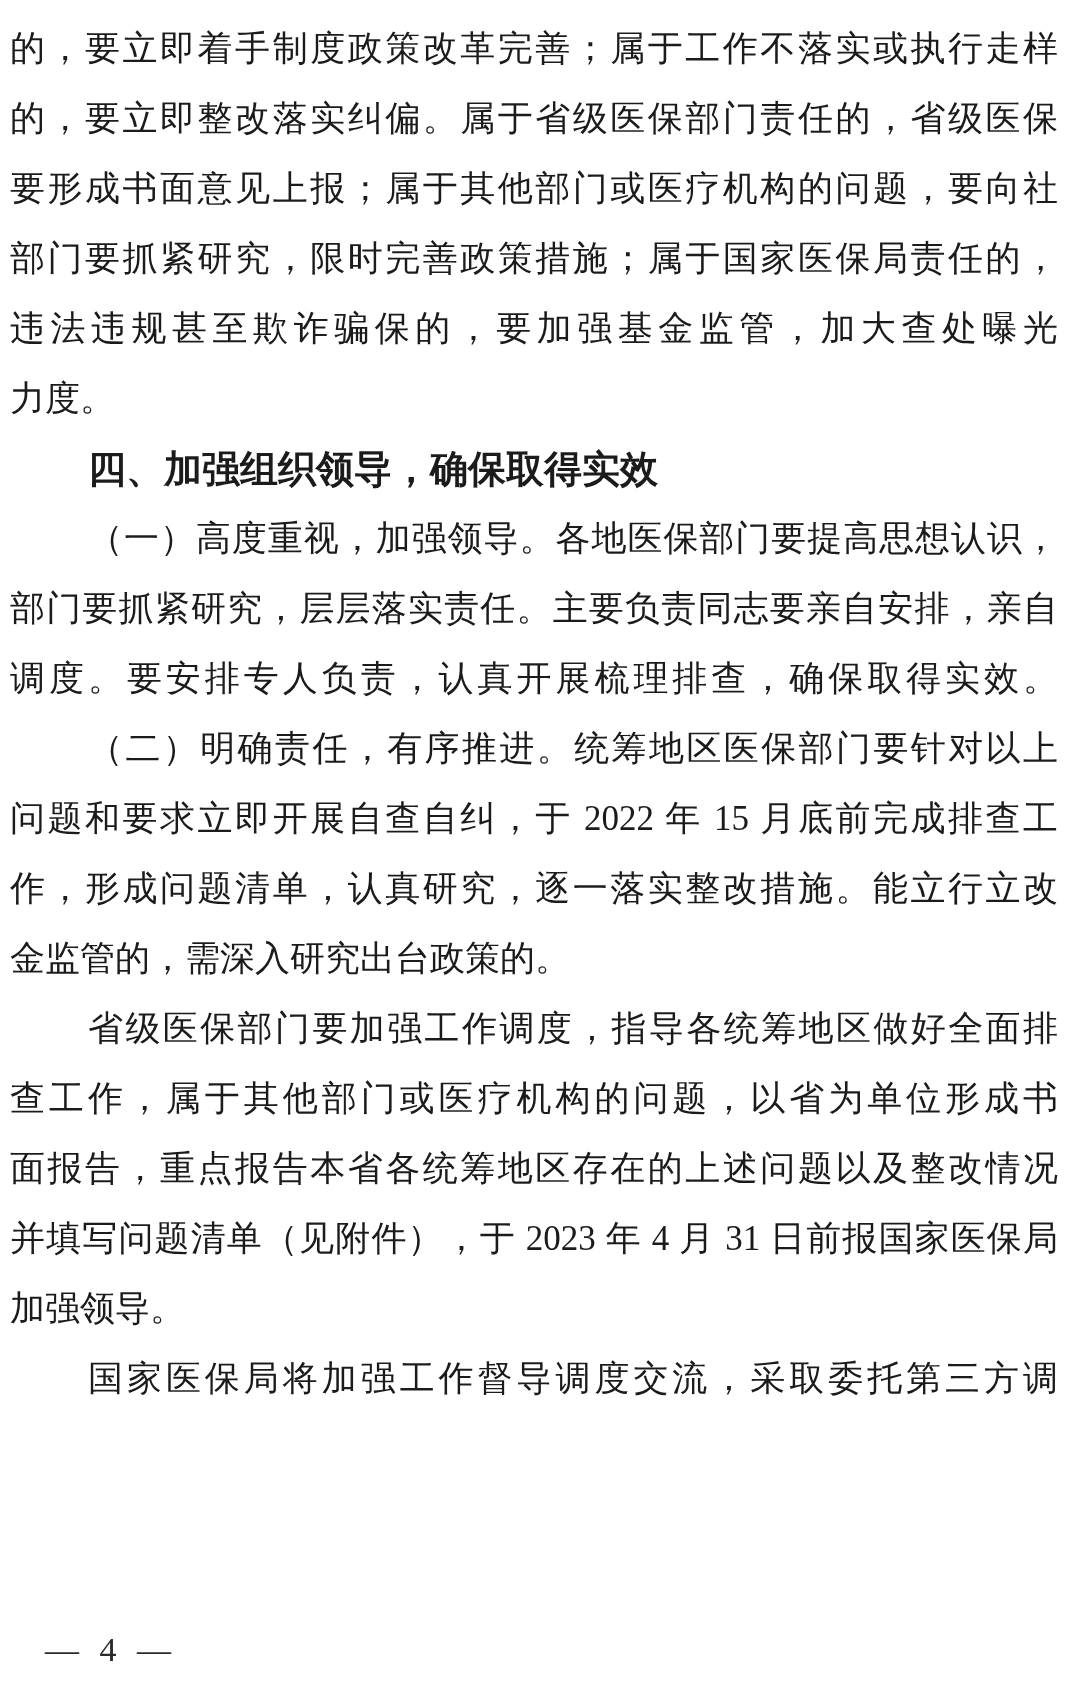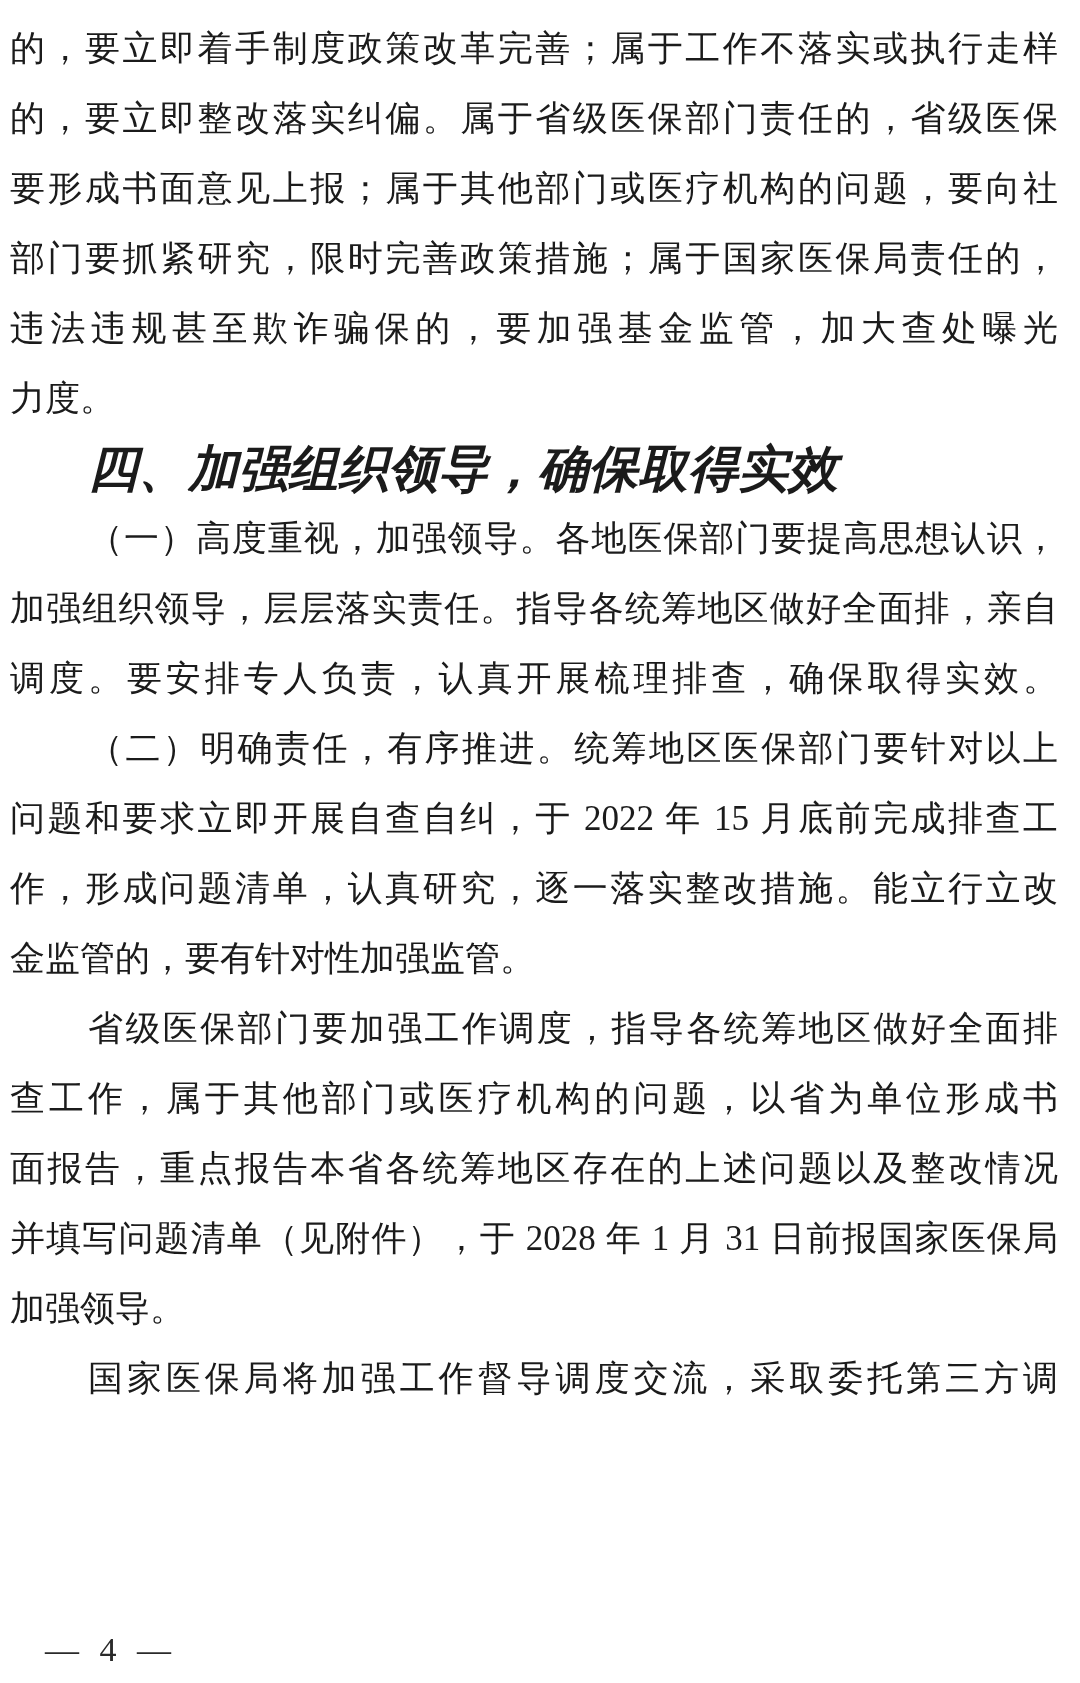--- a/index.html
+++ b/index.html
@@ -36,23 +36,22 @@
     text-align: justify;
     text-align-last: justify;
     text-justify: inter-character;
   }
   .line.indent {
     text-indent: 78px;
   }
   .line.heading {
     font-family: "Liberation Sans", "DejaVu Sans", sans-serif;
     font-weight: 700;
-    font-size: 50px;
+    font-size: 38px;
     letter-spacing: 0px;
-    font-style: italic;
   }
   .page-footer {
     position: absolute;
     left: 45px;
     top: 1626px;
     height: 48px;
     line-height: 48px;
     font-size: 34px;
     letter-spacing: 6px;
     color: #2a2a2a;
@@ -65,27 +64,27 @@
 <div class="page">
   <div class="doc-content">
       <div class="line justify">的，要立即着手制度政策改革完善；属于工作不落实或执行走样</div>
       <div class="line justify">的，要立即整改落实纠偏。属于省级医保部门责任的，省级医保</div>
       <div class="line justify">要形成书面意见上报；属于其他部门或医疗机构的问题，要向社</div>
       <div class="line justify">部门要抓紧研究，限时完善政策措施；属于国家医保局责任的，</div>
       <div class="line justify">违法违规甚至欺诈骗保的，要加强基金监管，加大查处曝光</div>
       <div class="line">力度。</div>
       <div class="line indent heading">四、加强组织领导，确保取得实效</div>
       <div class="line justify indent">（一）高度重视，加强领导。各地医保部门要提高思想认识，</div>
-      <div class="line justify">加强组织领导，层层落实责任。指导各统筹地区做好全面排，亲自</div>
+      <div class="line justify">部门要抓紧研究，层层落实责任。主要负责同志要亲自安排，亲自</div>
       <div class="line justify">调度。要安排专人负责，认真开展梳理排查，确保取得实效。</div>
       <div class="line justify indent">（二）明确责任，有序推进。统筹地区医保部门要针对以上</div>
       <div class="line justify">问题和要求立即开展自查自纠，于 2022 年 15 月底前完成排查工</div>
       <div class="line justify">作，形成问题清单，认真研究，逐一落实整改措施。能立行立改</div>
-      <div class="line">金监管的，要有针对性加强监管。</div>
+      <div class="line">金监管的，需深入研究出台政策的。</div>
       <div class="line justify indent">省级医保部门要加强工作调度，指导各统筹地区做好全面排</div>
       <div class="line justify">查工作，属于其他部门或医疗机构的问题，以省为单位形成书</div>
       <div class="line justify">面报告，重点报告本省各统筹地区存在的上述问题以及整改情况</div>
-      <div class="line justify">并填写问题清单（见附件），于 2028 年 1 月 31 日前报国家医保局</div>
+      <div class="line justify">并填写问题清单（见附件），于 2023 年 4 月 31 日前报国家医保局</div>
       <div class="line">加强领导。</div>
       <div class="line justify indent">国家医保局将加强工作督导调度交流，采取委托第三方调</div>
     </div>
   <div class="page-footer">— 4 —</div>
 </div>
 
 </body></html>

